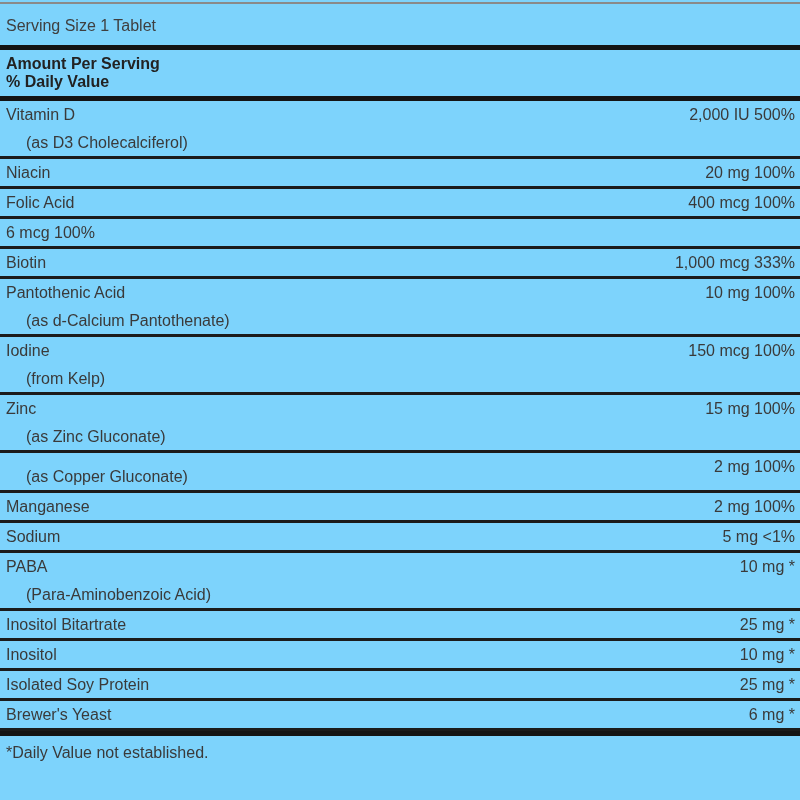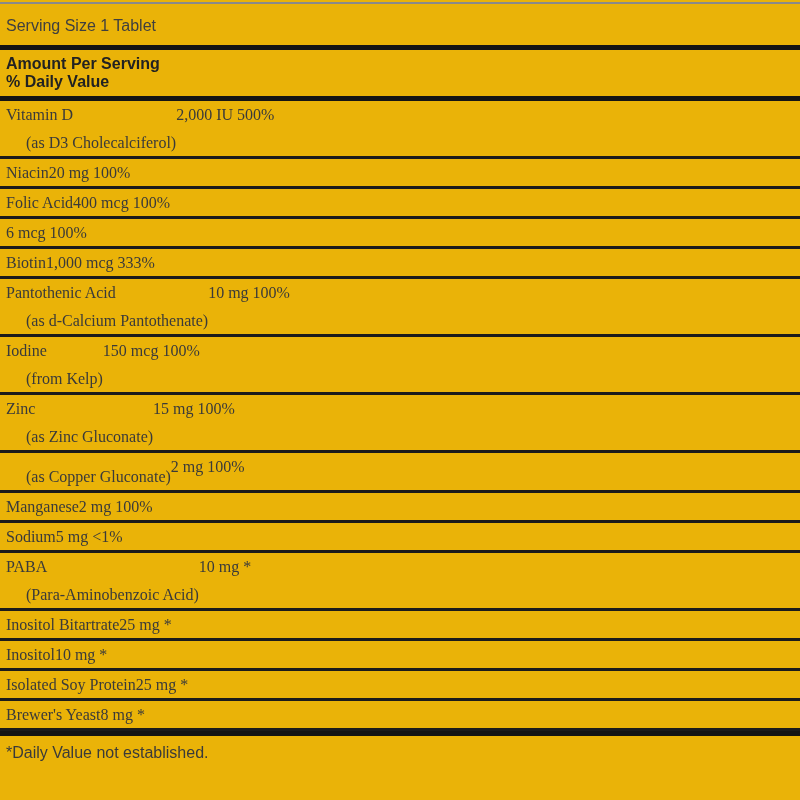--- a/index.html
+++ b/index.html
@@ -4,21 +4,21 @@
 <style>
   html, body {
     margin: 0;
     padding: 0;
     background: #ffffff;
     font-family: "Liberation Sans", "DejaVu Sans", sans-serif;
   }
   .label {
     width: 800px;
     height: 800px;
-    background: #eab308;
+    background: #7dd3fc;
     color: #3a3a3a;
     font-size: 16px;
     line-height: 18px;
     box-sizing: border-box;
     overflow: hidden;
   }
   .topline {
     height: 2px;
     background: #8a8a8a;
     margin-top: 2px;
@@ -35,24 +35,24 @@
     display: flex;
     justify-content: space-between;
     align-items: baseline;
     padding: 5px 5px 5px 6px;
     font-weight: bold;
     color: #222222;
     flex-direction: column;
   }
   .row {
     display: flex;
+    justify-content: space-between;
     align-items: flex-start;
     padding: 5px 5px 4px 6px;
     border-bottom: 3px solid #1b1b1b;
-    font-family: Liberation Serif, serif;
   }
   .name-block {
     display: flex;
     flex-direction: column;
   }
   .sub {
     padding-left: 20px;
     margin-top: 10px;
   }
   .value {
@@ -170,20 +170,20 @@
       <div class="row">
         <div class="name-block">
           <span class="name">Isolated Soy Protein</span>
         </div>
         <span class="value">25 mg *</span>
       </div>
       <div class="row">
         <div class="name-block">
           <span class="name">Brewer's Yeast</span>
         </div>
-        <span class="value">8 mg *</span>
+        <span class="value">6 mg *</span>
       </div>
     </div>
 
   <div class="bar"></div>
 
   <div class="footnote">*Daily Value not established.</div>
 </div>
 
 </body></html>

